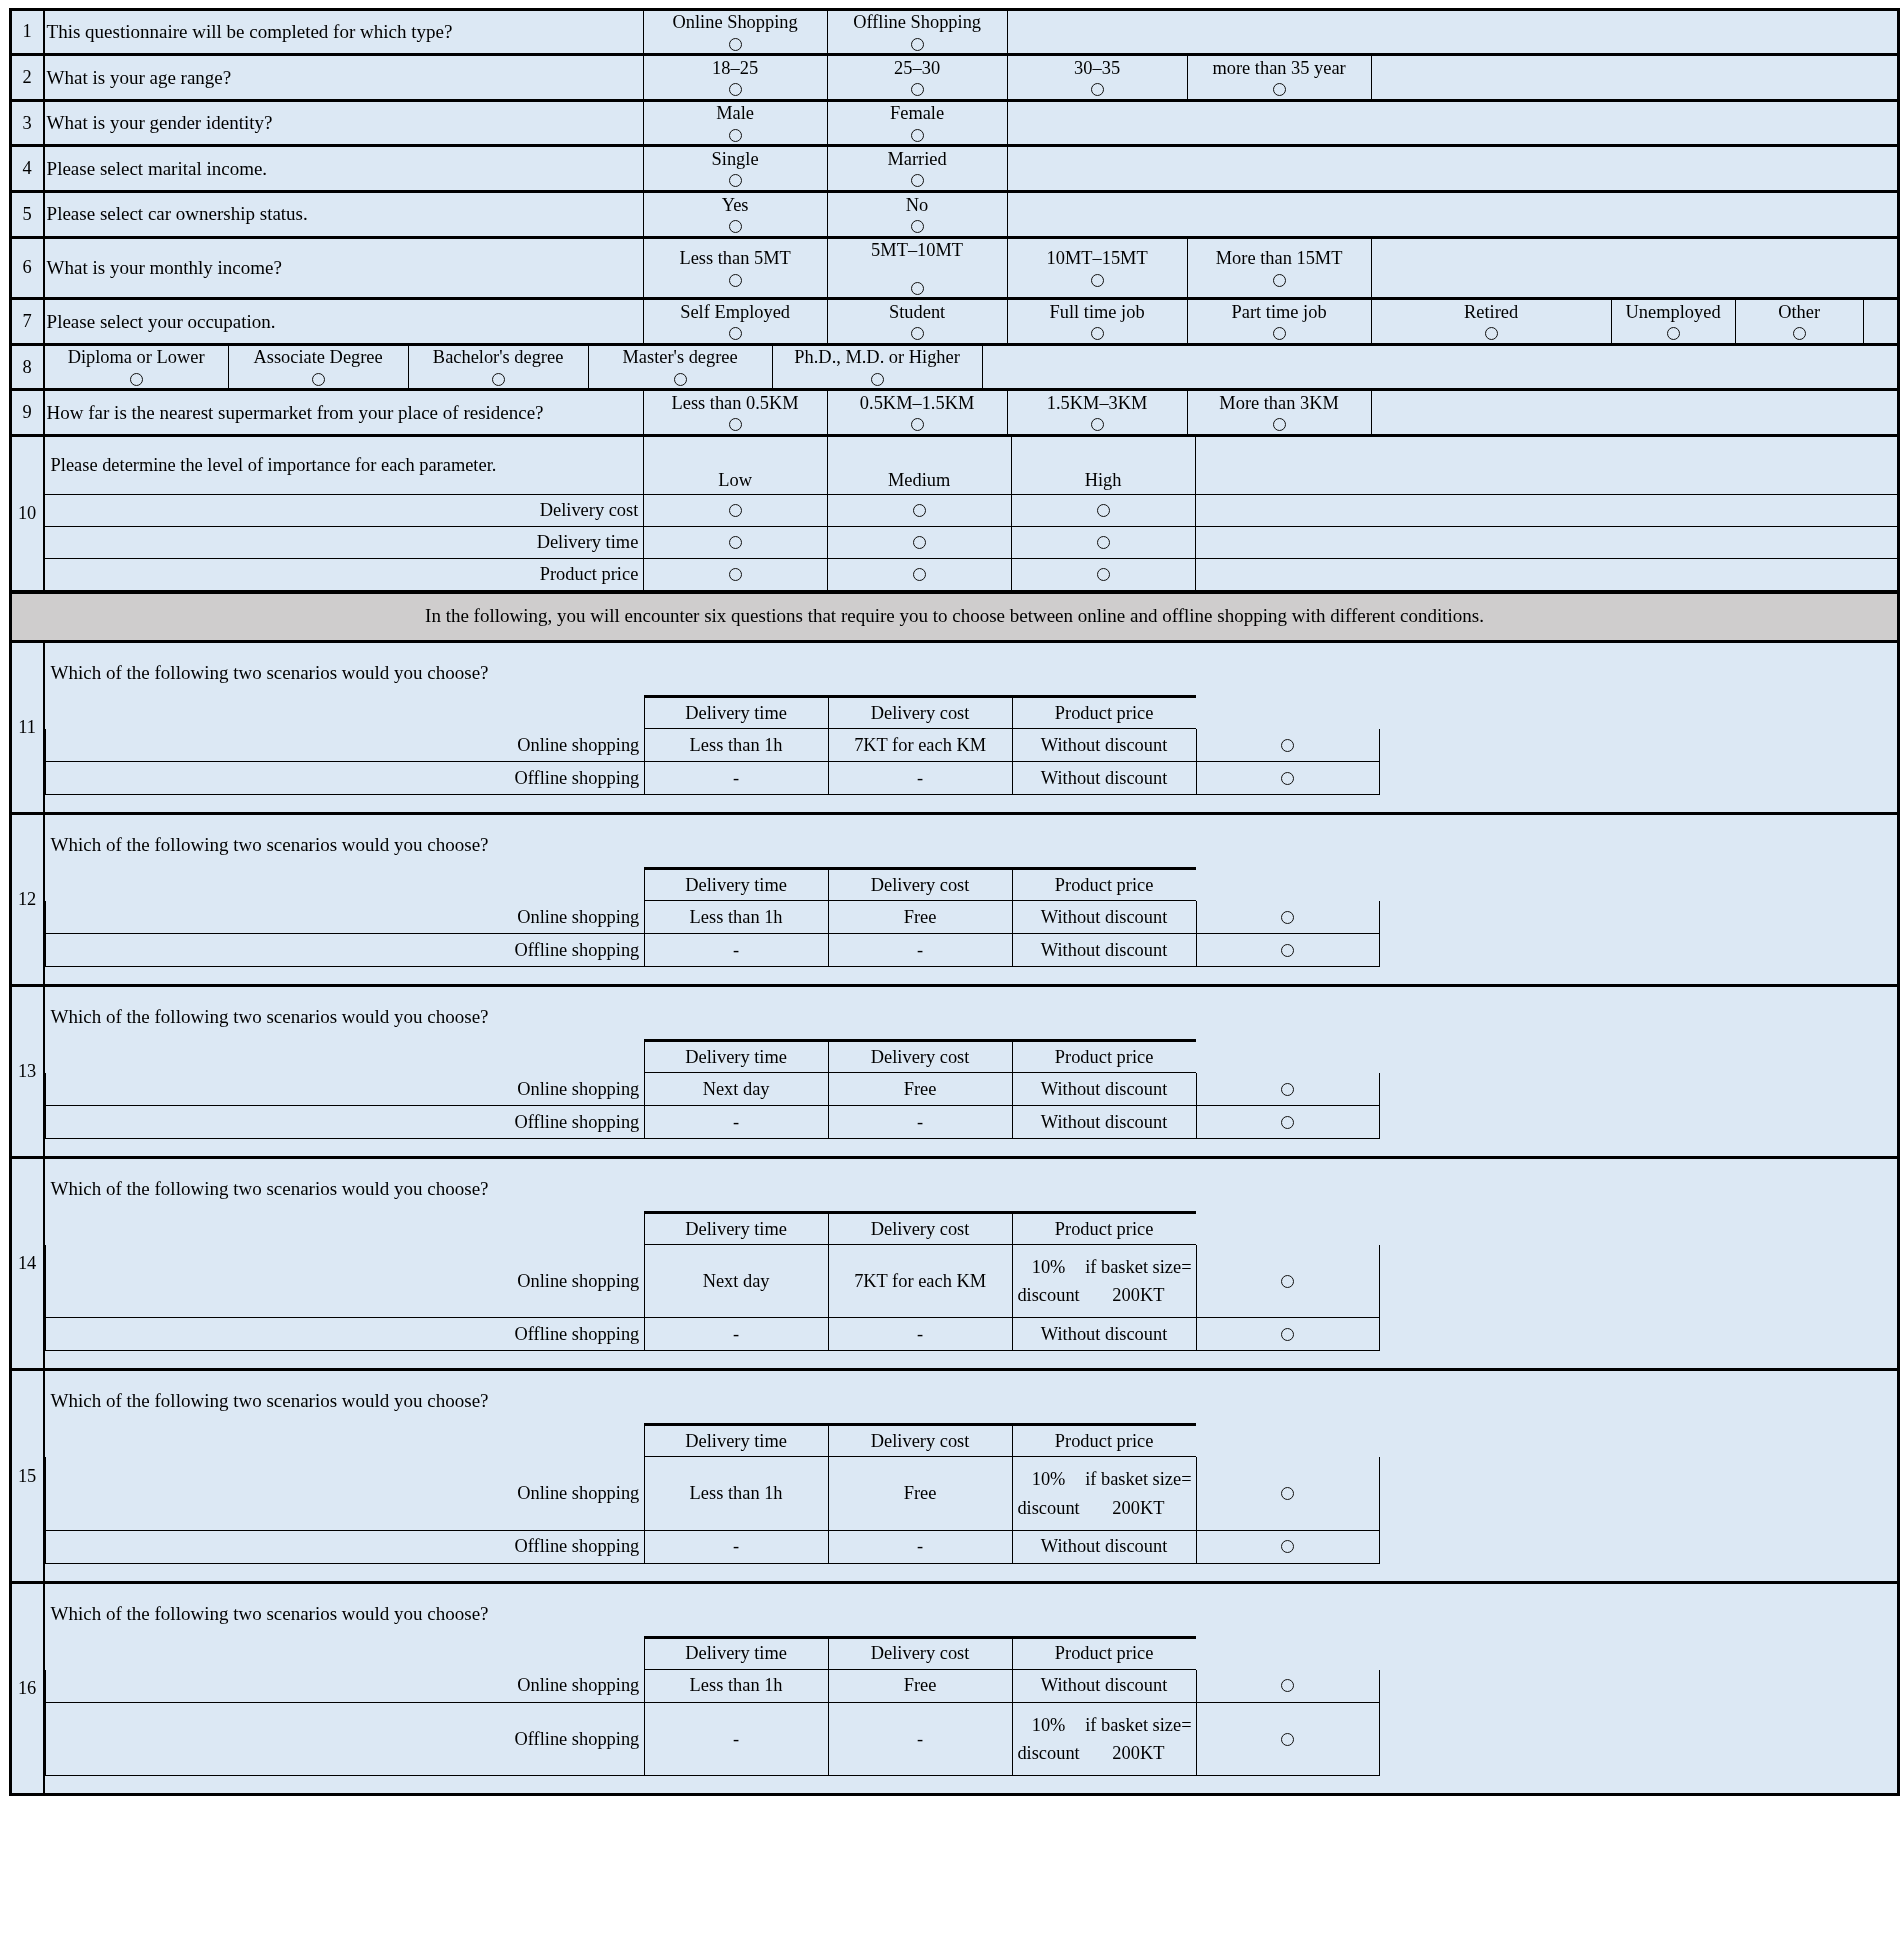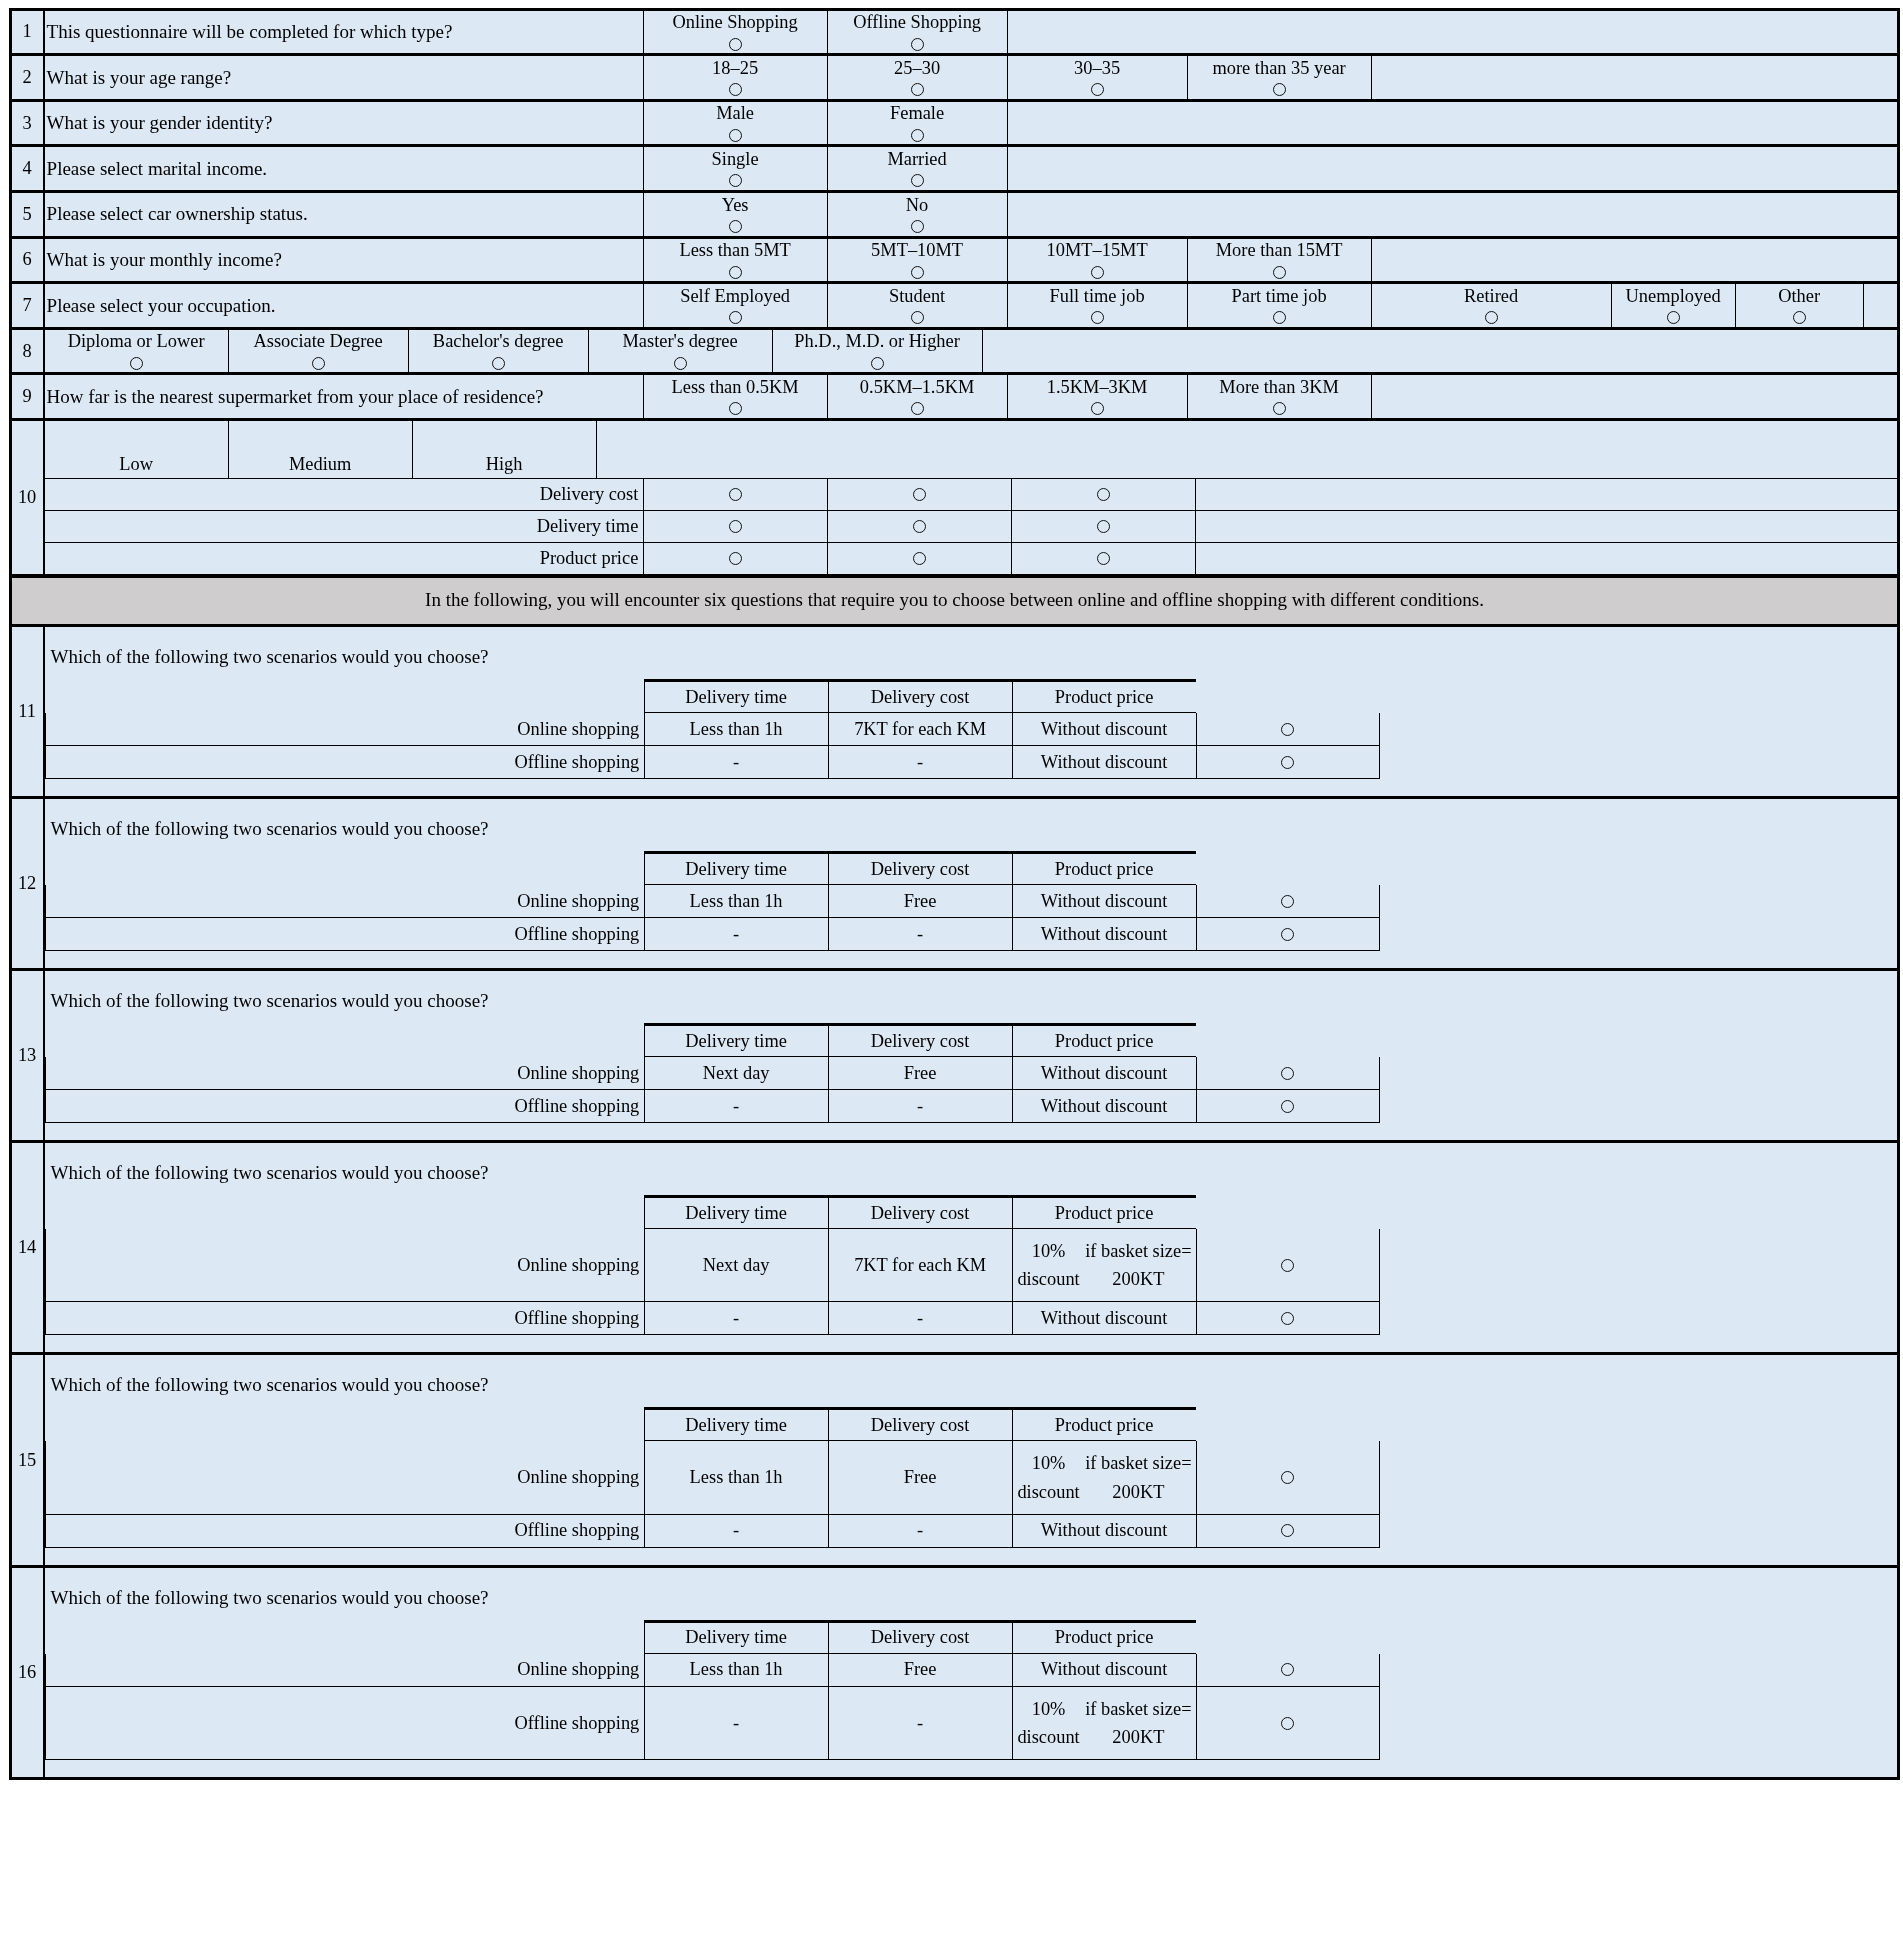--- a/index.html
+++ b/index.html
@@ -243,21 +243,21 @@
         </div>
       </div>
       <div class="qrow">
         <div class="numcell">6</div>
         <div class="qtext">What is your monthly income?</div>
         <div class="opts">
           <div class="opt" style="width: 184px; min-width: 184px;">
             <span class="lbl">Less than 5MT</span>
             <span class="radio"></span>
           </div>
-          <div class="opt" style="width: 180px; min-width: 180px;">
+          <div class="opt" style="width: 180px; min-width: 180px; gap: 16px;">
             <span class="lbl">5MT–10MT</span>
             <span class="radio"></span>
           </div>
           <div class="opt" style="width: 180px; min-width: 180px;">
             <span class="lbl">10MT–15MT</span>
             <span class="radio"></span>
           </div>
           <div class="opt" style="width: 184px; min-width: 184px;">
             <span class="lbl">More than 15MT</span>
             <span class="radio"></span>
@@ -346,20 +346,21 @@
             <span class="lbl">More than 3KM</span>
             <span class="radio"></span>
           </div>
           <div class="opt filler"></div>
         </div>
       </div>
       <div class="qrow">
         <div class="numcell">10</div>
         <div class="matrix-wrap" style="flex: 1 1 auto;">
           <div class="mrow">
+            <div class="mlabel r10-q" style="justify-content: flex-start; padding-left: 6px;">Please determine the level of importance for each parameter.</div>
             <div class="mcell hdr" style="height: 57px; align-items: flex-end; padding-bottom: 2.6px;">Low</div>
             <div class="mcell hdr" style="height: 57px; align-items: flex-end; padding-bottom: 2.6px;">Medium</div>
             <div class="mcell hdr" style="height: 57px; align-items: flex-end; padding-bottom: 2.6px;">High</div>
             <div class="mcell mfill" style="height: 57px; width: auto; min-width: 0px; border-right: 0px;"></div>
           </div>
           <div class="mrow">
             <div class="mlabel">Delivery cost</div>
             <div class="mcell">
               <span class="radio" style="width: 13px; height: 13px; border: 1.7px solid rgb(17, 17, 17); border-radius: 50%; box-sizing: border-box;"></span>
             </div>

